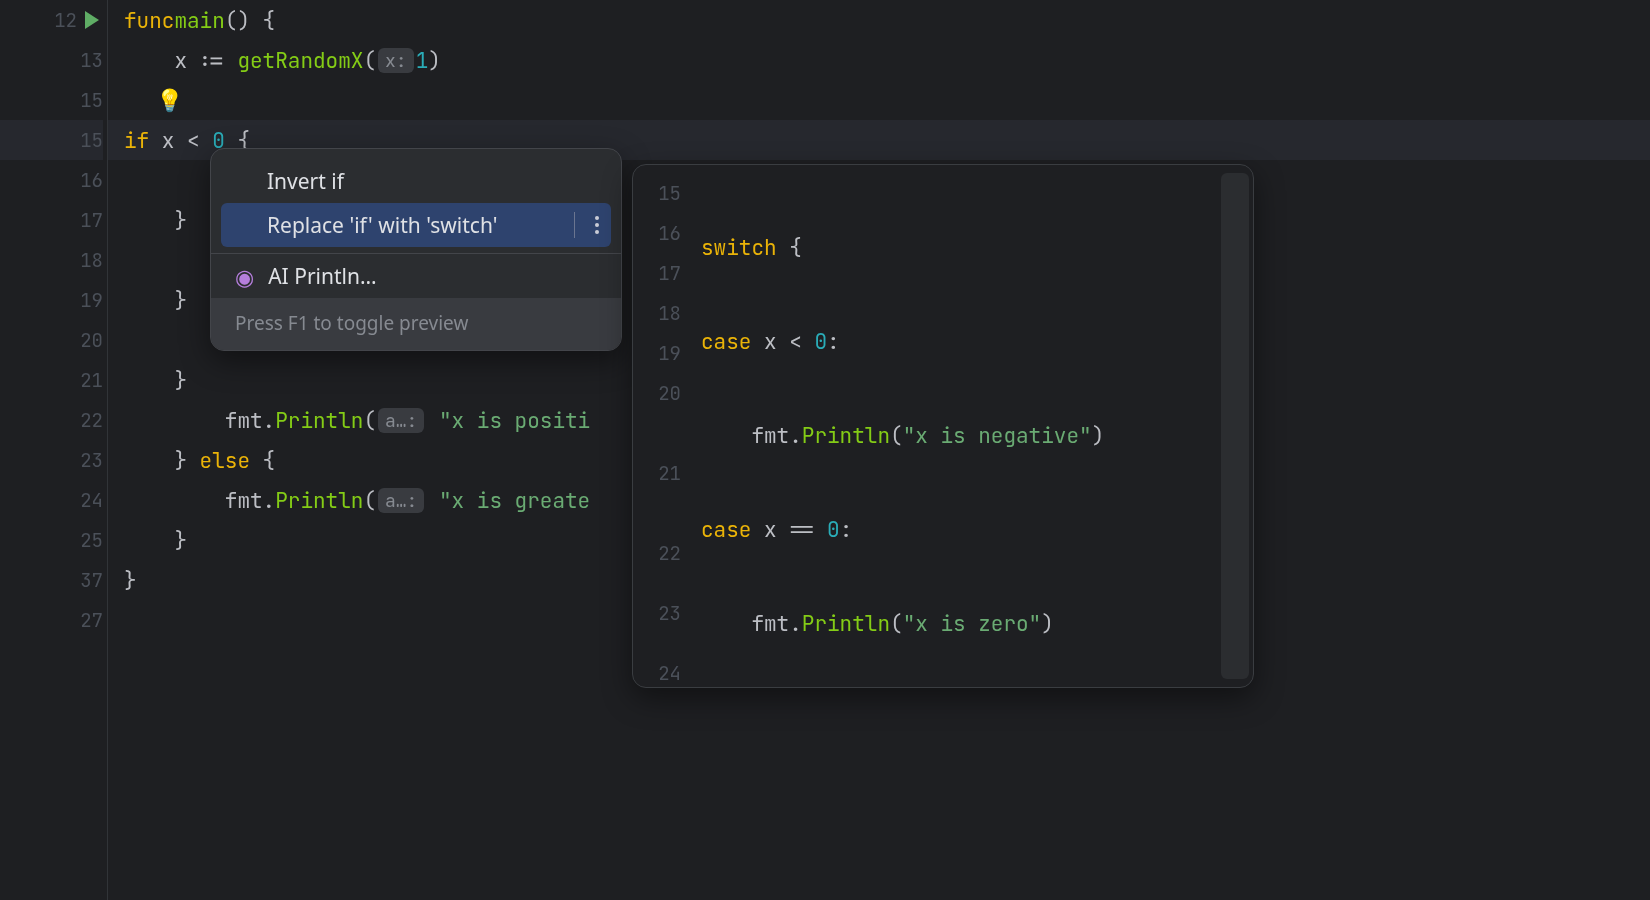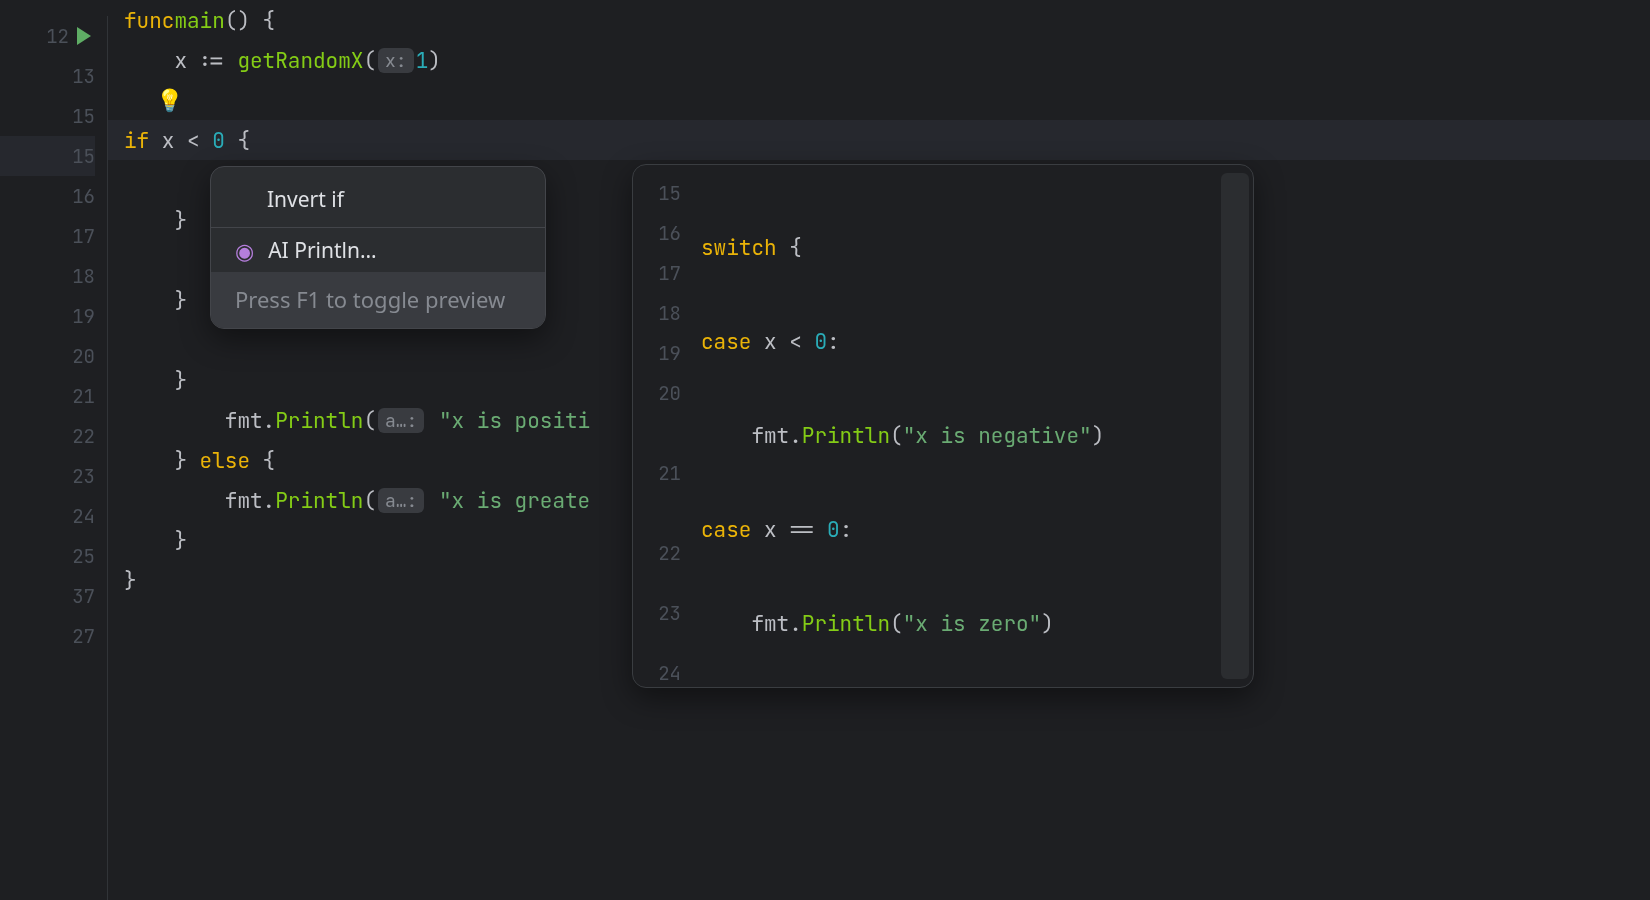--- a/index.html
+++ b/index.html
@@ -13,24 +13,23 @@
     height: 900px;
     position: relative;
   }
   .editor {
     display: flex;
     width: 100%;
     height: 100%;
   }
   .gutter {
     width: 108px;
-    padding-right: 12px;
+    padding-right: 4px;
     border-right: 1px solid #313438;
     user-select: none;
-    margin-top: 16px;
   }
   .code-area {
     flex: 1;
     position: relative;
   }
   .line {
     height: 40px;
     display: flex;
     align-items: center;
     position: relative;
@@ -67,22 +66,22 @@
   .num { color: #2aacb8; }
   .pn { color: #bcbec4; }
   .hint {
     background: #393b40; color: #868a91;
     border-radius: 6px; padding: 1px 7px; font-size: 18px;
     margin: 0 2px;
   }
   
   .context-menu {
     position: absolute;
-    top: 166px; left: 210px;
-    width: 336px;
+    top: 148px; left: 210px;
+    width: 412px;
     background: #2b2d30;
     border: 1px solid #43454a;
     border-radius: 14px;
     box-shadow: 0 10px 30px rgba(0,0,0,.45);
     padding: 10px 0 0 0;
     overflow: hidden;
     font-family: -apple-system, "Segoe UI", system-ui, sans-serif;
   }
   .menu-item {
     height: 44px;
@@ -106,21 +105,21 @@
     padding-left: 14px; height: 26px;
   }
   .dots { display:flex; flex-direction:column; gap:3px; align-items:center; margin-left:6px; margin-right:4px;}
   .dots span { width:4px; height:4px; background:#c9ccd6; border-radius:50%; }
   .menu-sep { height:1px; background:#43454a; margin:6px 0 0 0; }
   .menu-item.ai { padding-left: 24px; gap:14px; }
   .ai-icon { color: #b57edc; font-size: 22px; }
   .menu-footer {
     background: #393b40;
     color: #868a91;
-    font-size: 22px;
+    font-size: 19px;
     padding: 12px 24px 14px;
   }
   
   .preview {
     position: absolute;
     top: 164px; left: 632px;
     width: 622px; height: 524px;
     background: #1e1f22;
     border: 1px solid #3a3d41;
     border-radius: 14px;
@@ -223,20 +222,30 @@
     <div class="line"><span class="pn">    }</span></div>
     <div class="line"><span class="pn">}</span></div>
     <div class="line"></div>
   </div>
 </div>
 
 <div class="context-menu">
   <div class="menu-item">
     <span>Invert if</span>
   </div>
+  <div class="menu-item selected">
+    <span>Replace 'if' with 'switch'</span>
+    <span class="more">
+      <span class="dots">
+          <span></span>
+          <span></span>
+          <span></span>
+        </span>
+    </span>
+  </div>
   <div class="menu-sep"></div>
   <div class="menu-item ai">
     <span class="ai-icon">◉</span>
     <span>AI Println…</span>
   </div>
   <div class="menu-footer">
     <span>Press F1 to toggle preview</span>
   </div>
 </div>
 

